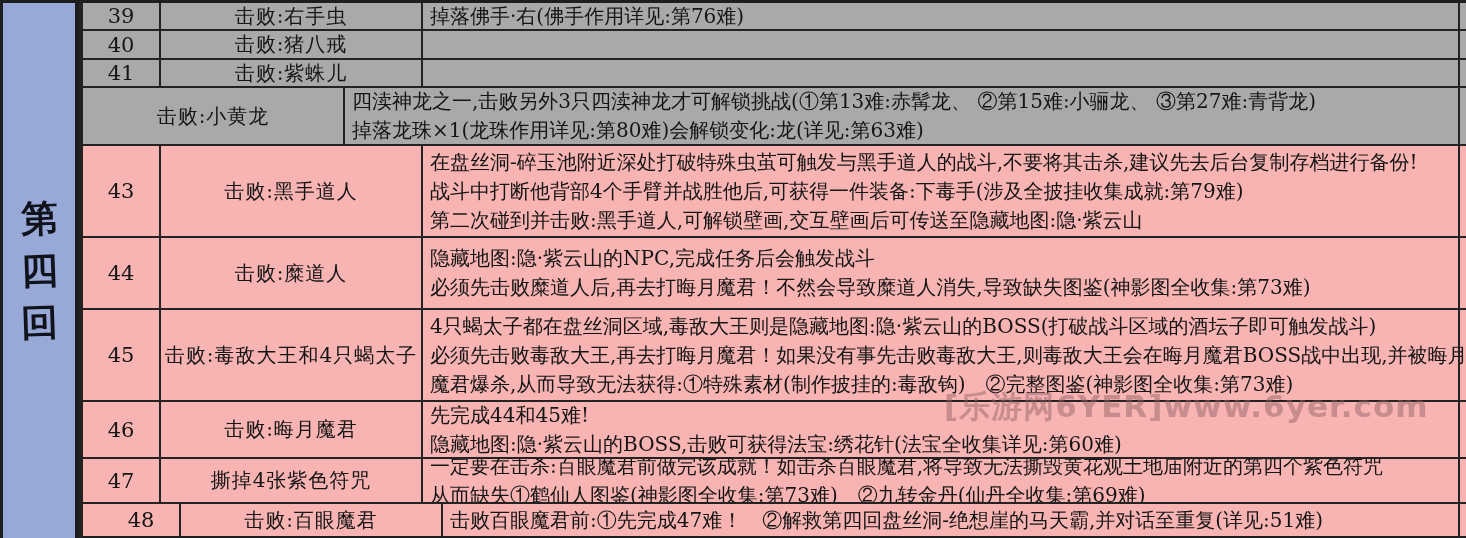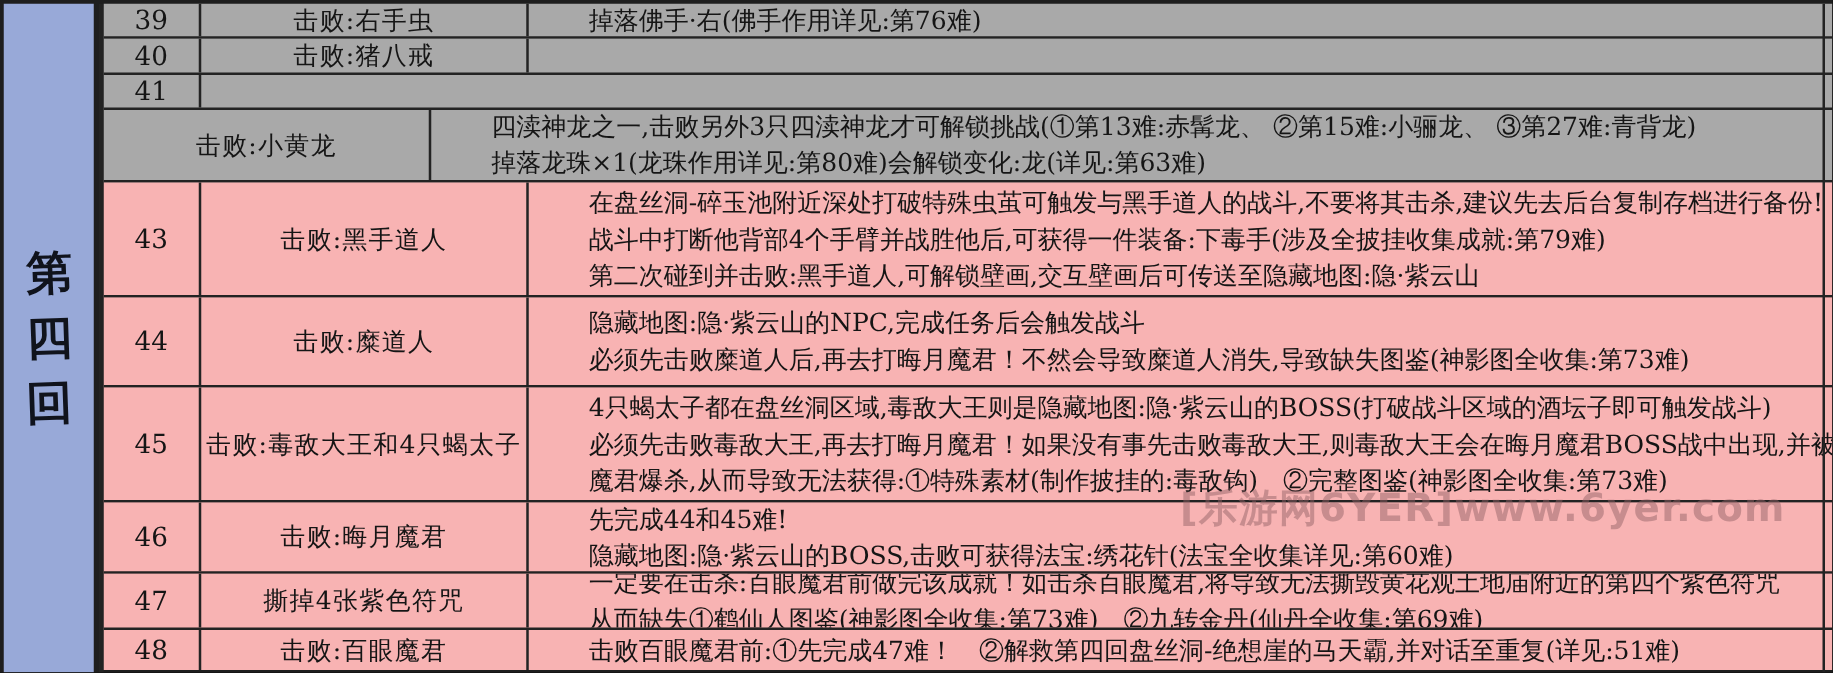--- a/index.html
+++ b/index.html
@@ -19,35 +19,35 @@
     font-size:37px;font-weight:700;color:#10131c;line-height:1;
     transform:rotate(-2deg);
   }
   
   .tbl{
     position:absolute;left:79px;top:3px;width:1387px;height:535px;
     display:flex;flex-direction:column;border-left:4px solid #232323;
     box-sizing:border-box;
   }
   .row{display:flex;box-sizing:border-box;border-bottom:2px solid #232323;flex:0 0 auto;}
-  .row:last-child{border-bottom:none;}
+  .row:last-child{border-bottom:none;padding-left:20px;}
   .gray{background:#a9a9a9;}
   .pink{background:#f8b3b3;}
   .cell{box-sizing:border-box;overflow:hidden;}
   .num{
     width:78px;flex:0 0 78px;display:flex;align-items:center;justify-content:center;
     font-size:21px;border-right:2px solid #232323;
   }
   .name{
     width:262px;flex:0 0 262px;display:flex;align-items:center;justify-content:center;
     font-size:20px;letter-spacing:1px;border-right:2px solid #232323;text-align:center;
   }
   .desc{
     flex:1 1 auto;display:flex;flex-direction:column;justify-content:center;
-    padding:0 4px 0 7px;font-size:20px;margin-left:41px;
+    padding:0 4px 0 7px;font-size:20px;
   }
   .dline{line-height:29px;white-space:nowrap;}
   
   .r0{height:28px}.r1{height:29px}.r2{height:28px}.r3{height:58px}.r4{height:92px}
   .r5{height:72px}.r6{height:92px}.r7{height:57px}.r8{height:45px}.r9{height:32px}
   
   .right-border{
     position:absolute;right:6px;top:3px;bottom:0;width:2px;background:#232323;z-index:3;
   }
   .watermark{
@@ -79,20 +79,21 @@
     </div>
 
     <div class="row gray r1">
       <div class="cell num">40</div>
       <div class="cell name">击败:猪八戒</div>
       <div class="cell desc"></div>
     </div>
 
     <div class="row gray r2">
       <div class="cell num">41</div>
+      <div class="cell name">击败:紫蛛儿</div>
       <div class="cell desc"></div>
     </div>
 
     <div class="row gray r3">
       <div class="cell name">击败:小黄龙</div>
       <div class="cell desc">
         <div class="dline">四渎神龙之一,击败另外3只四渎神龙才可解锁挑战(①第13难:赤髯龙、 ②第15难:小骊龙、 ③第27难:青背龙)</div>
         <div class="dline">掉落龙珠×1(龙珠作用详见:第80难)会解锁变化:龙(详见:第63难)</div>
       </div>
     </div>

